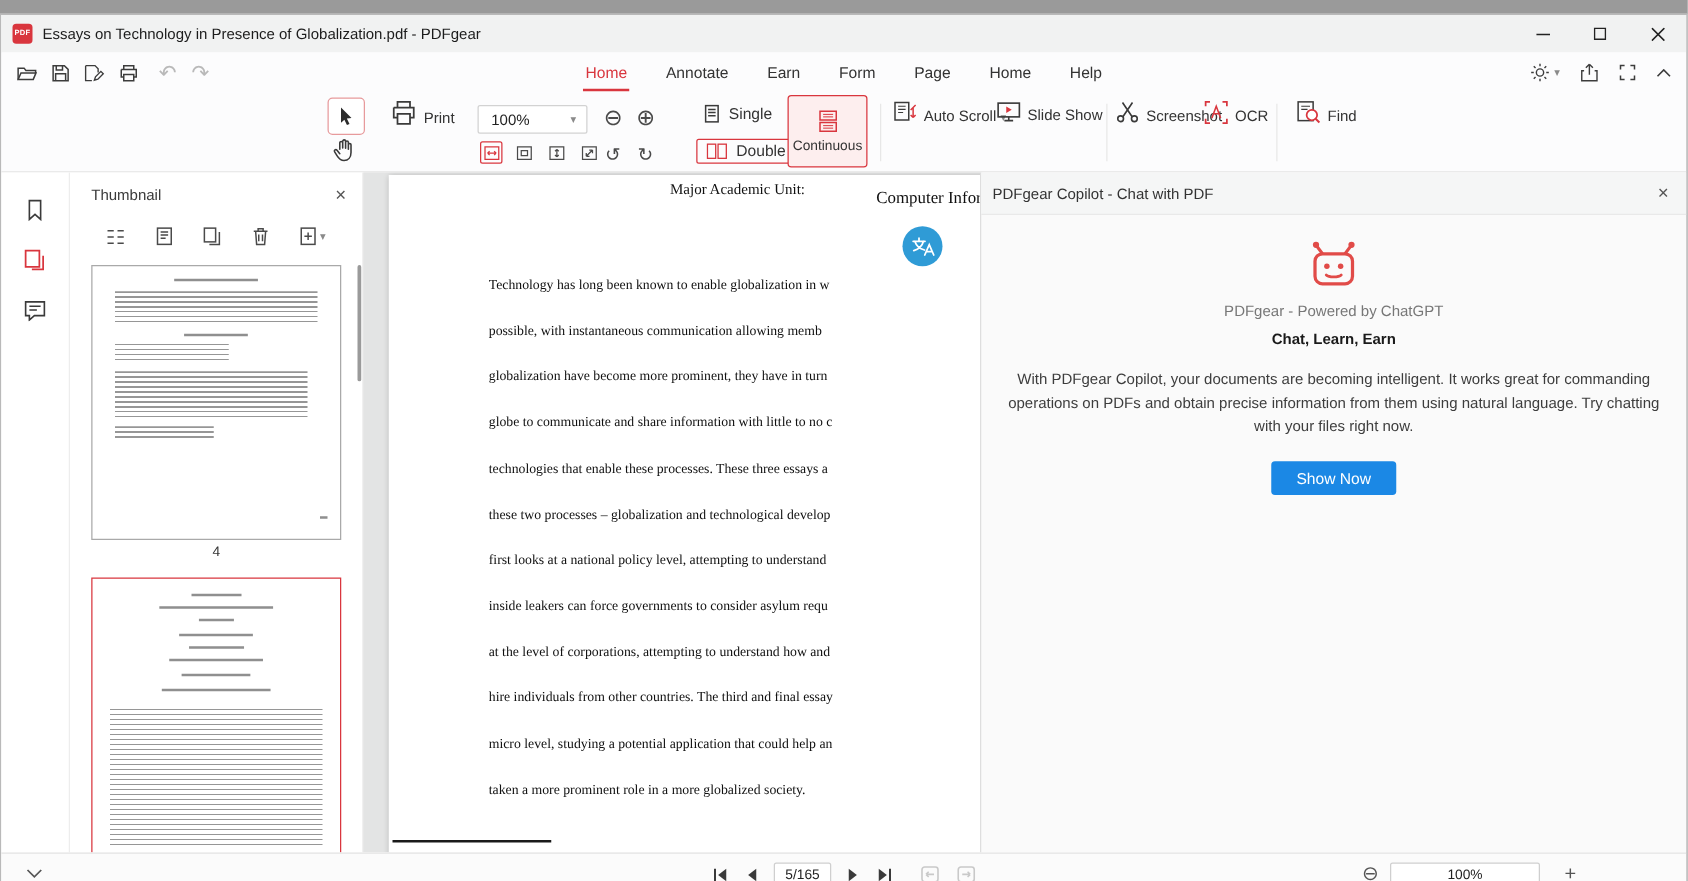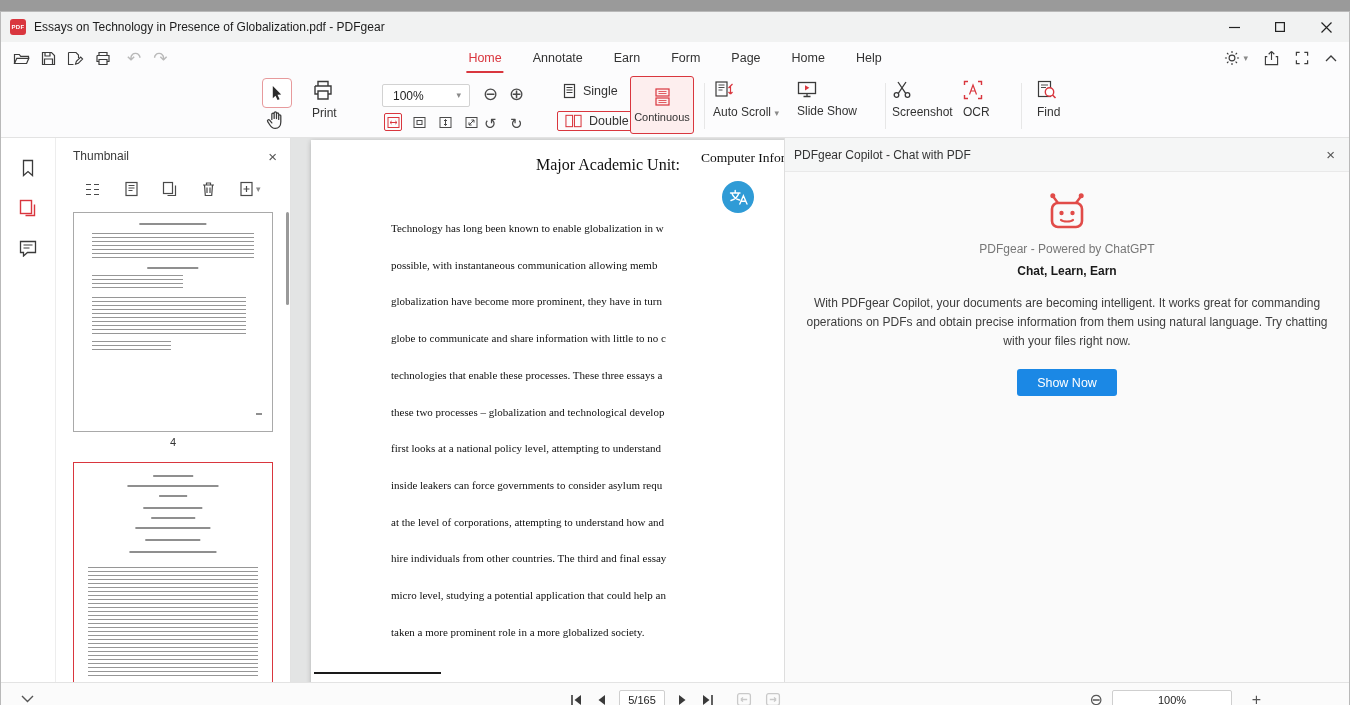--- a/index.html
+++ b/index.html
@@ -27,21 +27,21 @@
 .tab.active{color:var(--accent-red)}
 .tab.active::after{content:"";position:absolute;left:0;right:0;bottom:1px;height:2px;background:var(--accent-red)}
 .mb-right{position:absolute;right:12px;top:0;height:32px;display:flex;align-items:center;gap:16px;color:#3c3c3c}
 .caret{font-size:9px;color:#8a8a8a;line-height:1}
 
 
 .toolbar{position:absolute;top:62px;left:0;right:0;height:64px;background:#fcfcfd;border-bottom:1px solid #e3e3e3}
 .select-btn{position:absolute;left:261px;top:4px;width:30px;height:30px;border:1px solid #e79a9c;border-radius:4px;
   background:#fff;display:flex;align-items:center;justify-content:center}
 .hand-btn{position:absolute;left:265px;top:37px}
-.tool-stack{position:absolute;display:flex;flex-direction:column;align-items:flex-start;gap:5px;top:6px}
+.tool-stack{position:absolute;display:flex;flex-direction:row;align-items:flex-end;gap:5px;top:6px}
 .tool-label{font-size:12px;color:#333;white-space:nowrap}
 .zoom-box{position:absolute;left:381px;top:10px;width:88px;height:23px;border:1px solid #d2d2d2;border-radius:2px;
   background:#fff;display:flex;align-items:center;padding:0 8px 0 10px;font-size:12px;color:#222}
 .zoom-box .caret{margin-left:auto}
 .circ-glyph{position:absolute;font-size:18px;color:#4a4a4a;line-height:1}
 .fit-icons{position:absolute;left:383px;top:39px;display:flex;gap:8px}
 .fit-ic{width:18px;height:18px;display:flex;align-items:center;justify-content:center;color:#4a4a4a}
 .fit-ic.sel{border:1px solid var(--accent-red);border-radius:2px;color:var(--accent-red)}
 .rot-glyph{position:absolute;font-size:15px;color:#4a4a4a;top:41px}
 .mode-row{position:absolute;display:flex;align-items:center;gap:7px;font-size:12.5px;color:#333}
@@ -65,21 +65,21 @@
 .thumb-num{position:absolute;left:17px;top:298px;width:200px;text-align:center;font-size:11px;color:#333}
 .t-line{position:absolute;height:2px;background:#8f8f8f}
 .t-lineC{left:50%;transform:translateX(-50%)}
 .t-block{position:absolute;background:repeating-linear-gradient(to bottom,#969696 0 1px,transparent 1px 4px)}
 .thumb-scroll{position:absolute;right:1px;top:74px;width:3px;height:93px;background:#9a9a9a;border-radius:2px}
 
 
 .doc-area{position:absolute;top:126px;left:290px;width:495px;bottom:33px;background:#e3e4e4;overflow:hidden}
 .page{position:absolute;left:20px;top:2px;right:-220px;bottom:-12px;background:#fff;box-shadow:0 1px 5px rgba(0,0,0,.22)}
 .doc-serif{font-family:"Liberation Serif",serif;color:#101010}
-.doc-head-label{position:absolute;left:225px;top:16px;font-size:16px}
+.doc-head-label{position:absolute;left:225px;top:4px;font-size:12px}
 .doc-head-value{position:absolute;left:390px;top:10px;font-size:13.5px;}
 .translate-btn{position:absolute;left:410px;top:40px;width:34px;height:34px;color:var(--translate-blue)}
 .doc-para{position:absolute;left:80px;top:70px;right:188px;font-size:11px;line-height:36.7px;white-space:nowrap}
 .footnote-line{position:absolute;left:3px;bottom:20px;width:127px;height:2px;background:#1a1a1a}
 
 
 .copilot{position:absolute;top:126px;right:0;width:565px;bottom:33px;background:#fafafa;border-left:1px solid #dedede}
 .copilot-header{height:34px;background:#f5f6f6;border-bottom:1px solid #e9e9e9;display:flex;align-items:center;
   justify-content:space-between;padding:0 14px 0 9px;font-size:12px;color:#333}
 .copilot-body{text-align:center}

